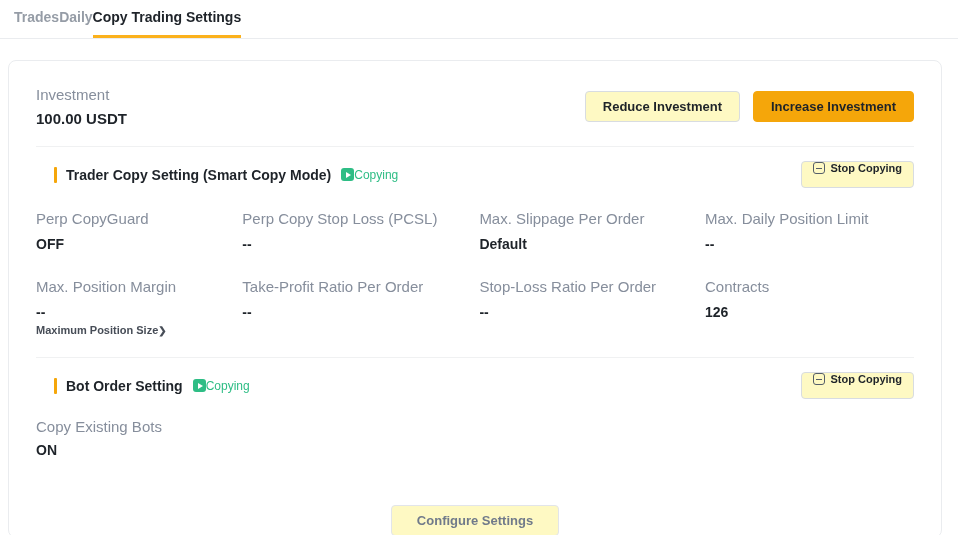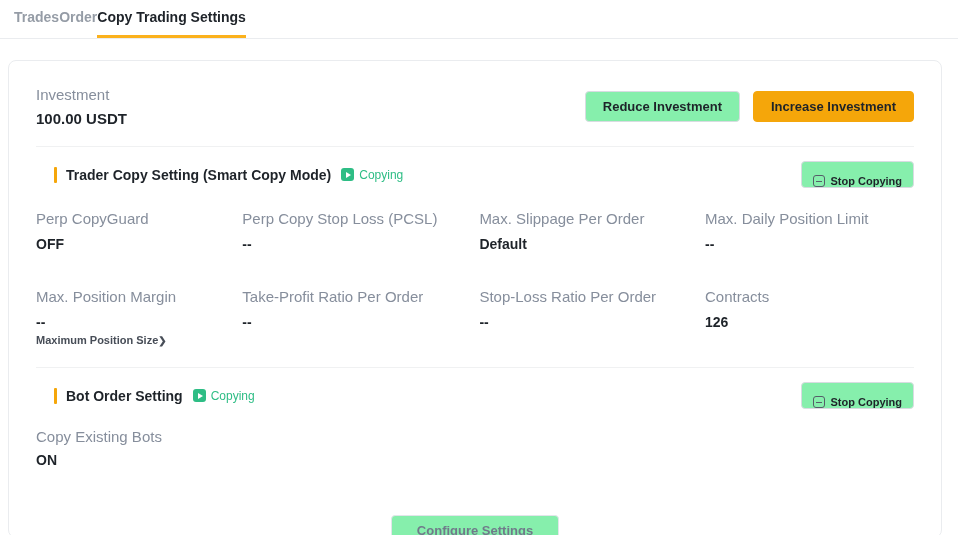--- a/index.html
+++ b/index.html
@@ -25,61 +25,61 @@
   
   .card{margin:21px 16px 0 8px;width:934px;height:478px;border:1px solid var(--border);
     border-radius:8px;background:#fff;padding:25px 27px 16px;}
   
   .inv-row{display:flex;justify-content:space-between;align-items:center;}
   .lbl{font-size:15px;color:var(--label-gray);margin-bottom:7px;}
   .val{font-size:14px;font-weight:bold;color:var(--text-dark);}
   .val.lg{font-size:15px;}
   .btn-row{display:flex;gap:13px;}
   .btn{font-family:"Liberation Sans",sans-serif;font-size:13px;font-weight:bold;
-    height:31px;padding:0 17px;border-radius:4px;cursor:pointer;background:#86efac;
+    height:31px;padding:0 17px;border-radius:4px;cursor:pointer;background:#fef9c3;
     border:1px solid var(--btn-border);color:var(--text-dark);}
   .btn.primary{background:var(--accent-orange);border-color:var(--accent-orange);}
   .btn.muted-btn{color:var(--muted-text);border-color:#E2E5EA;}
   
   .divider{height:1px;background:var(--divider);margin-top:19px;}
   
   .sec-head{display:flex;justify-content:space-between;align-items:center;margin-top:14px;padding-left:18px;}
   .sec-left{display:flex;align-items:center;}
   .accent-bar{width:3px;height:16px;background:var(--accent-orange);margin-right:9px;border-radius:1px;}
   .sec-title{font-size:14px;font-weight:bold;}
-  .status{display:inline-flex;align-items:center;gap:5px;margin-left:10px;
+  .status{display:inline-flex;align-items:center;margin-left:10px;
     color:var(--green);font-size:12px;}
   .play-icon{position:relative;width:13px;height:13px;background:var(--green);
     border-radius:3px;display:inline-block;}
   .play-icon::after{content:"";position:absolute;left:5px;top:3.5px;width:0;height:0;
     border-left:5px solid #fff;border-top:3px solid transparent;border-bottom:3px solid transparent;}
   .btn.stop{height:27px;font-size:11px;padding:0 11px;display:inline-flex;
-    align-items:flex-end;gap:6px;}
+    align-items:flex-start;gap:6px;}
   .minus-icon{position:relative;width:12px;height:12px;border:1px solid #555E69;
     border-radius:3px;display:inline-block;flex:0 0 auto;}
   .minus-icon::after{content:"";position:absolute;left:2px;top:4.5px;width:6px;height:1.5px;background:#555E69;}
   
-  .grid{display:grid;grid-template-columns:23.5% 27% 25.7% auto;row-gap:36px;margin-top:22px;}
+  .grid{display:grid;grid-template-columns:23.5% 27% 25.7% auto;row-gap:26px;margin-top:22px;}
   .cell .lbl{margin-bottom:9px;}
   
   .link-row{display:inline-flex;align-items:center;gap:0;cursor:pointer;
     font-size:11px;font-weight:bold;color:#474D57;}
   .chev{font-size:10px;font-weight:bold;}
   
   .bot-field{margin-top:19px;}
   
   .footer{display:flex;justify-content:center;margin-top:47px;}
   .btn.configure{height:31px;padding:0 25px;}
 </style>
 </head>
 <body>
 
 <div class="tabbar">
   <div class="tab">Trades</div>
-  <div class="tab">Order</div>
+  <div class="tab">Daily</div>
   <div class="tab active">Copy Trading Settings</div>
 </div>
 
 <div class="card">
 
   <div class="inv-row">
     <div>
       <div class="lbl">Investment</div>
       <div class="val lg">100.00 USDT</div>
     </div>

